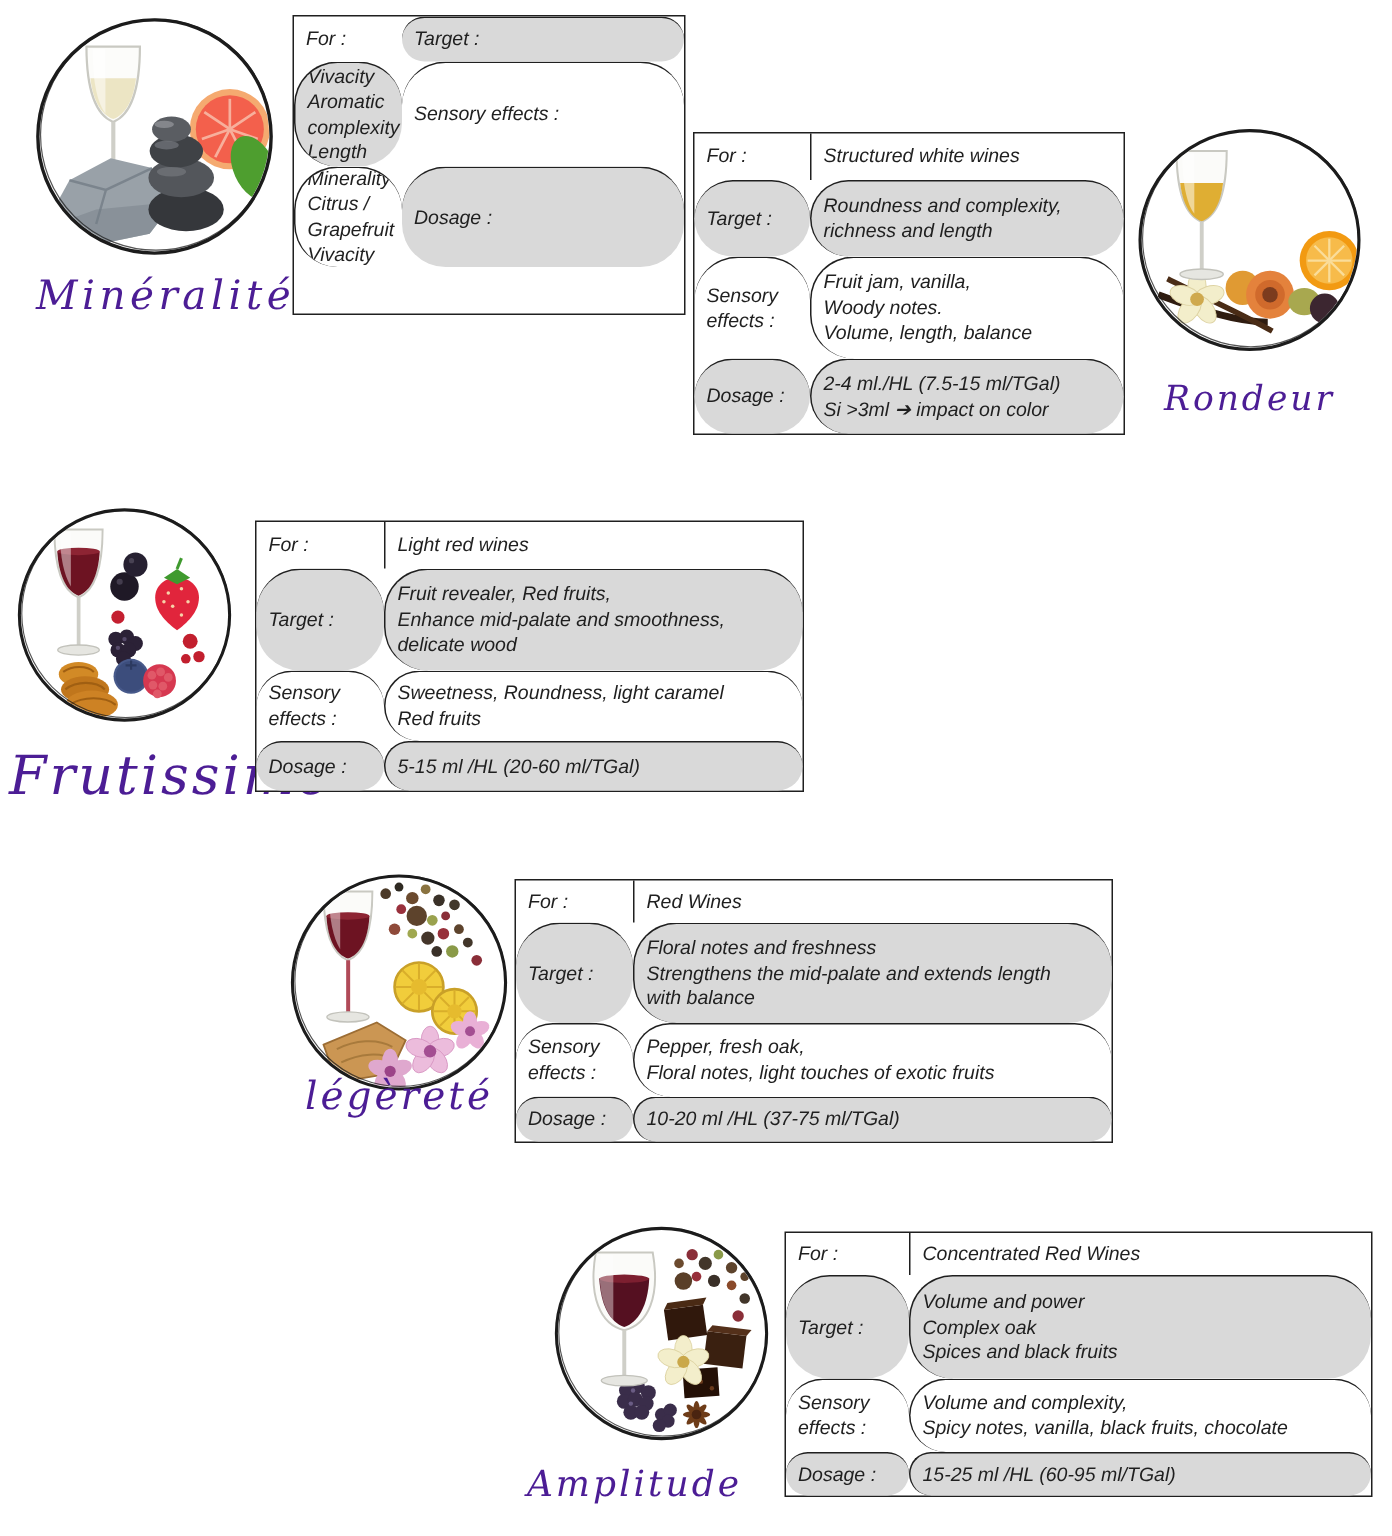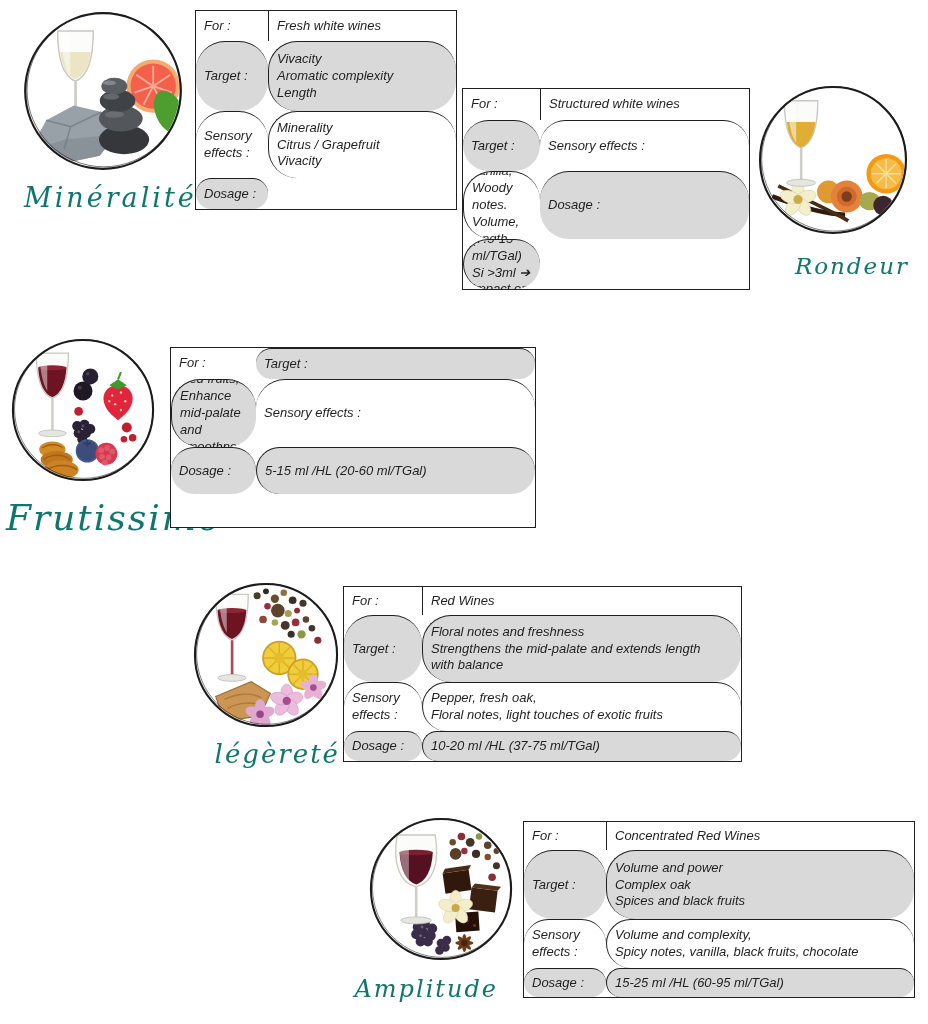--- a/index.html
+++ b/index.html
@@ -31,26 +31,26 @@
   .circle { position:absolute; }
   #c1 { left:22px;  top:10px;  width:162px; height:162px; }
   #c2 { left:757px; top:84px;  width:152px; height:152px; }
   #c3 { left:10px;  top:337px; width:146px; height:146px; }
   #c4 { left:192px; top:581px; width:148px; height:148px; }
   #c5 { left:368px; top:816px; width:146px; height:146px; }
   .circle svg { width:100%; height:100%; display:block; }
   
   .script {
     position:absolute; font-family:"DejaVu Serif", cursive; font-style:italic;
-    color:#0f766e; text-align:right; letter-spacing:2px; white-space:nowrap;
+    color:#4c1d95; text-align:center; letter-spacing:2px; white-space:nowrap;
   }
   #l1 { left:24px;  top:182px; width:158px; font-size:27px; letter-spacing:3px; }
   #l2 { left:757px; top:253px; width:152px; font-size:23px; }
   #l3 { left:6px;   top:497px; width:154px; font-size:36px; }
-  #l4 { left:192px; top:739px; width:148px; font-size:26px; }
+  #l4 { left:192px; top:716px; width:148px; font-size:26px; }
   #l5 { left:348px; top:975px; width:150px; font-size:24px; }
 </style>
 </head>
 <body>
 
 <div class="canvas">
 
   <div class="circle" id="c1">
     <svg viewBox="0 0 100 100">
       <defs>
@@ -95,21 +95,20 @@
           <ellipse cx="57" cy="64.5" rx="6" ry="2" fill="#7a7d82" opacity="0.6"></ellipse>
         </g>
       </g>
       <circle cx="50" cy="50" r="48" fill="none" stroke="#1c1c1c" stroke-width="1.4"></circle>
       <circle cx="50.6" cy="49.3" r="47.5" fill="none" stroke="#1c1c1c" stroke-width="0.5" opacity="0.75"></circle>
     </svg>
   </div>
   <div class="script" id="l1">Minéralité</div>
   <div class="ptable" id="t1">
     <div class="cell">For :</div>
-    <div class="cell bl val">Fresh white wines</div>
     <div class="cell bt shaded">Target :</div>
     <div class="cell bt bl shaded val">Vivacity
 Aromatic complexity
 Length</div>
     <div class="cell bt">Sensory effects :</div>
     <div class="cell bt bl val">Minerality
 Citrus / Grapefruit
 Vivacity</div>
     <div class="cell bt shaded">Dosage :</div>
   </div>
@@ -162,20 +161,22 @@
       </g>
       <circle cx="50" cy="50" r="48" fill="none" stroke="#1c1c1c" stroke-width="1.4"></circle>
       <circle cx="50.6" cy="49.3" r="47.5" fill="none" stroke="#1c1c1c" stroke-width="0.5" opacity="0.75"></circle>
     </svg>
   </div>
   <div class="script" id="l2">Rondeur</div>
   <div class="ptable" id="t2">
     <div class="cell">For :</div>
     <div class="cell bl val">Structured white wines</div>
     <div class="cell bt shaded">Target :</div>
+    <div class="cell bt bl shaded val">Roundness and complexity,
+richness and length</div>
     <div class="cell bt">Sensory effects :</div>
     <div class="cell bt bl val">Fruit jam, vanilla,
 Woody notes.
 Volume, length, balance</div>
     <div class="cell bt shaded">Dosage :</div>
     <div class="cell bt bl shaded val">2-4 ml./HL (7.5-15 ml/TGal)
 Si &gt;3ml ➔ impact on color</div>
   </div>
 
   <div class="circle" id="c3">
@@ -252,25 +253,28 @@
           <ellipse cx="29" cy="66" rx="9.5" ry="2.3" fill="#e6e6e1" stroke="#c2c2bb" stroke-width="0.6"></ellipse>
         </g>
       </g>
       <circle cx="50" cy="50" r="48" fill="none" stroke="#1c1c1c" stroke-width="1.4"></circle>
       <circle cx="50.6" cy="49.3" r="47.5" fill="none" stroke="#1c1c1c" stroke-width="0.5" opacity="0.75"></circle>
     </svg>
   </div>
   <div class="script" id="l3">Frutissimo</div>
   <div class="ptable" id="t3">
     <div class="cell">For :</div>
+    <div class="cell bl val">Light red wines</div>
     <div class="cell bt shaded">Target :</div>
     <div class="cell bt bl shaded val">Fruit revealer, Red fruits,
 Enhance mid-palate and smoothness,
 delicate wood</div>
     <div class="cell bt">Sensory effects :</div>
+    <div class="cell bt bl val">Sweetness, Roundness, light caramel
+Red fruits</div>
     <div class="cell bt shaded">Dosage :</div>
     <div class="cell bt bl shaded val">5-15 ml /HL  (20-60 ml/TGal)</div>
   </div>
 
   <div class="circle" id="c4">
     <svg viewBox="0 0 100 100">
       <defs>
           <clipPath id="clip4">
             <circle cx="50" cy="50" r="47.2"></circle>
           </clipPath>

